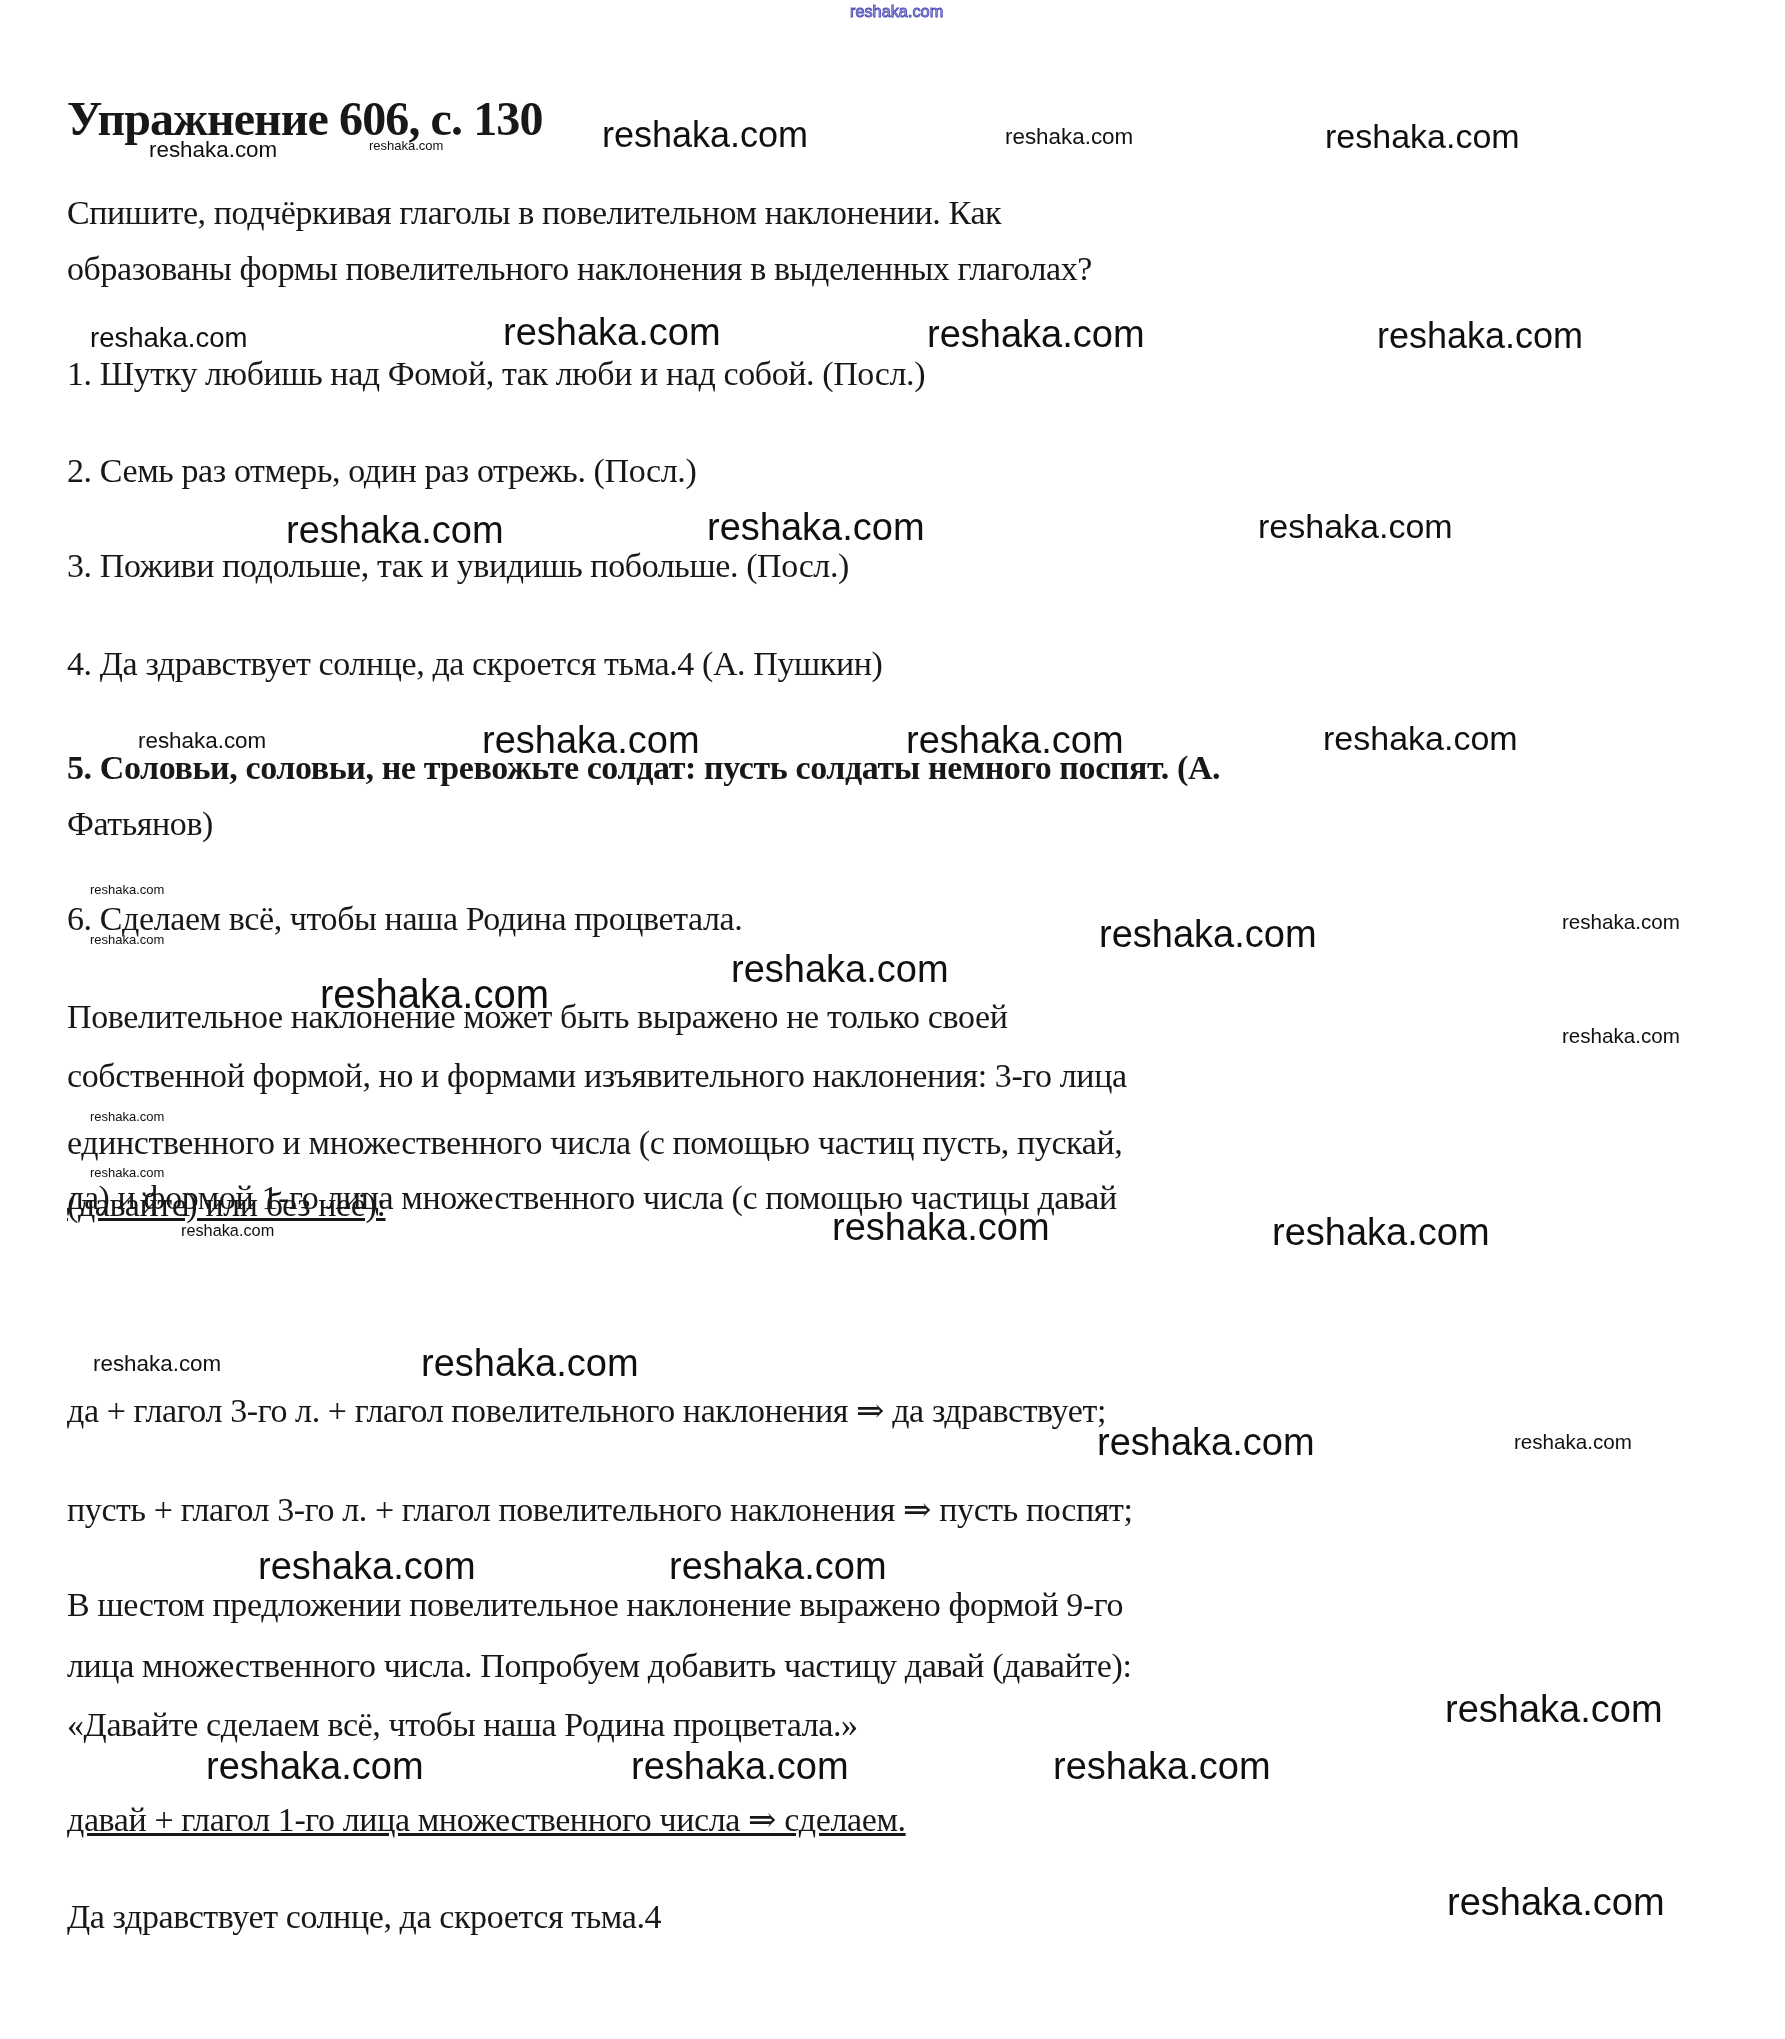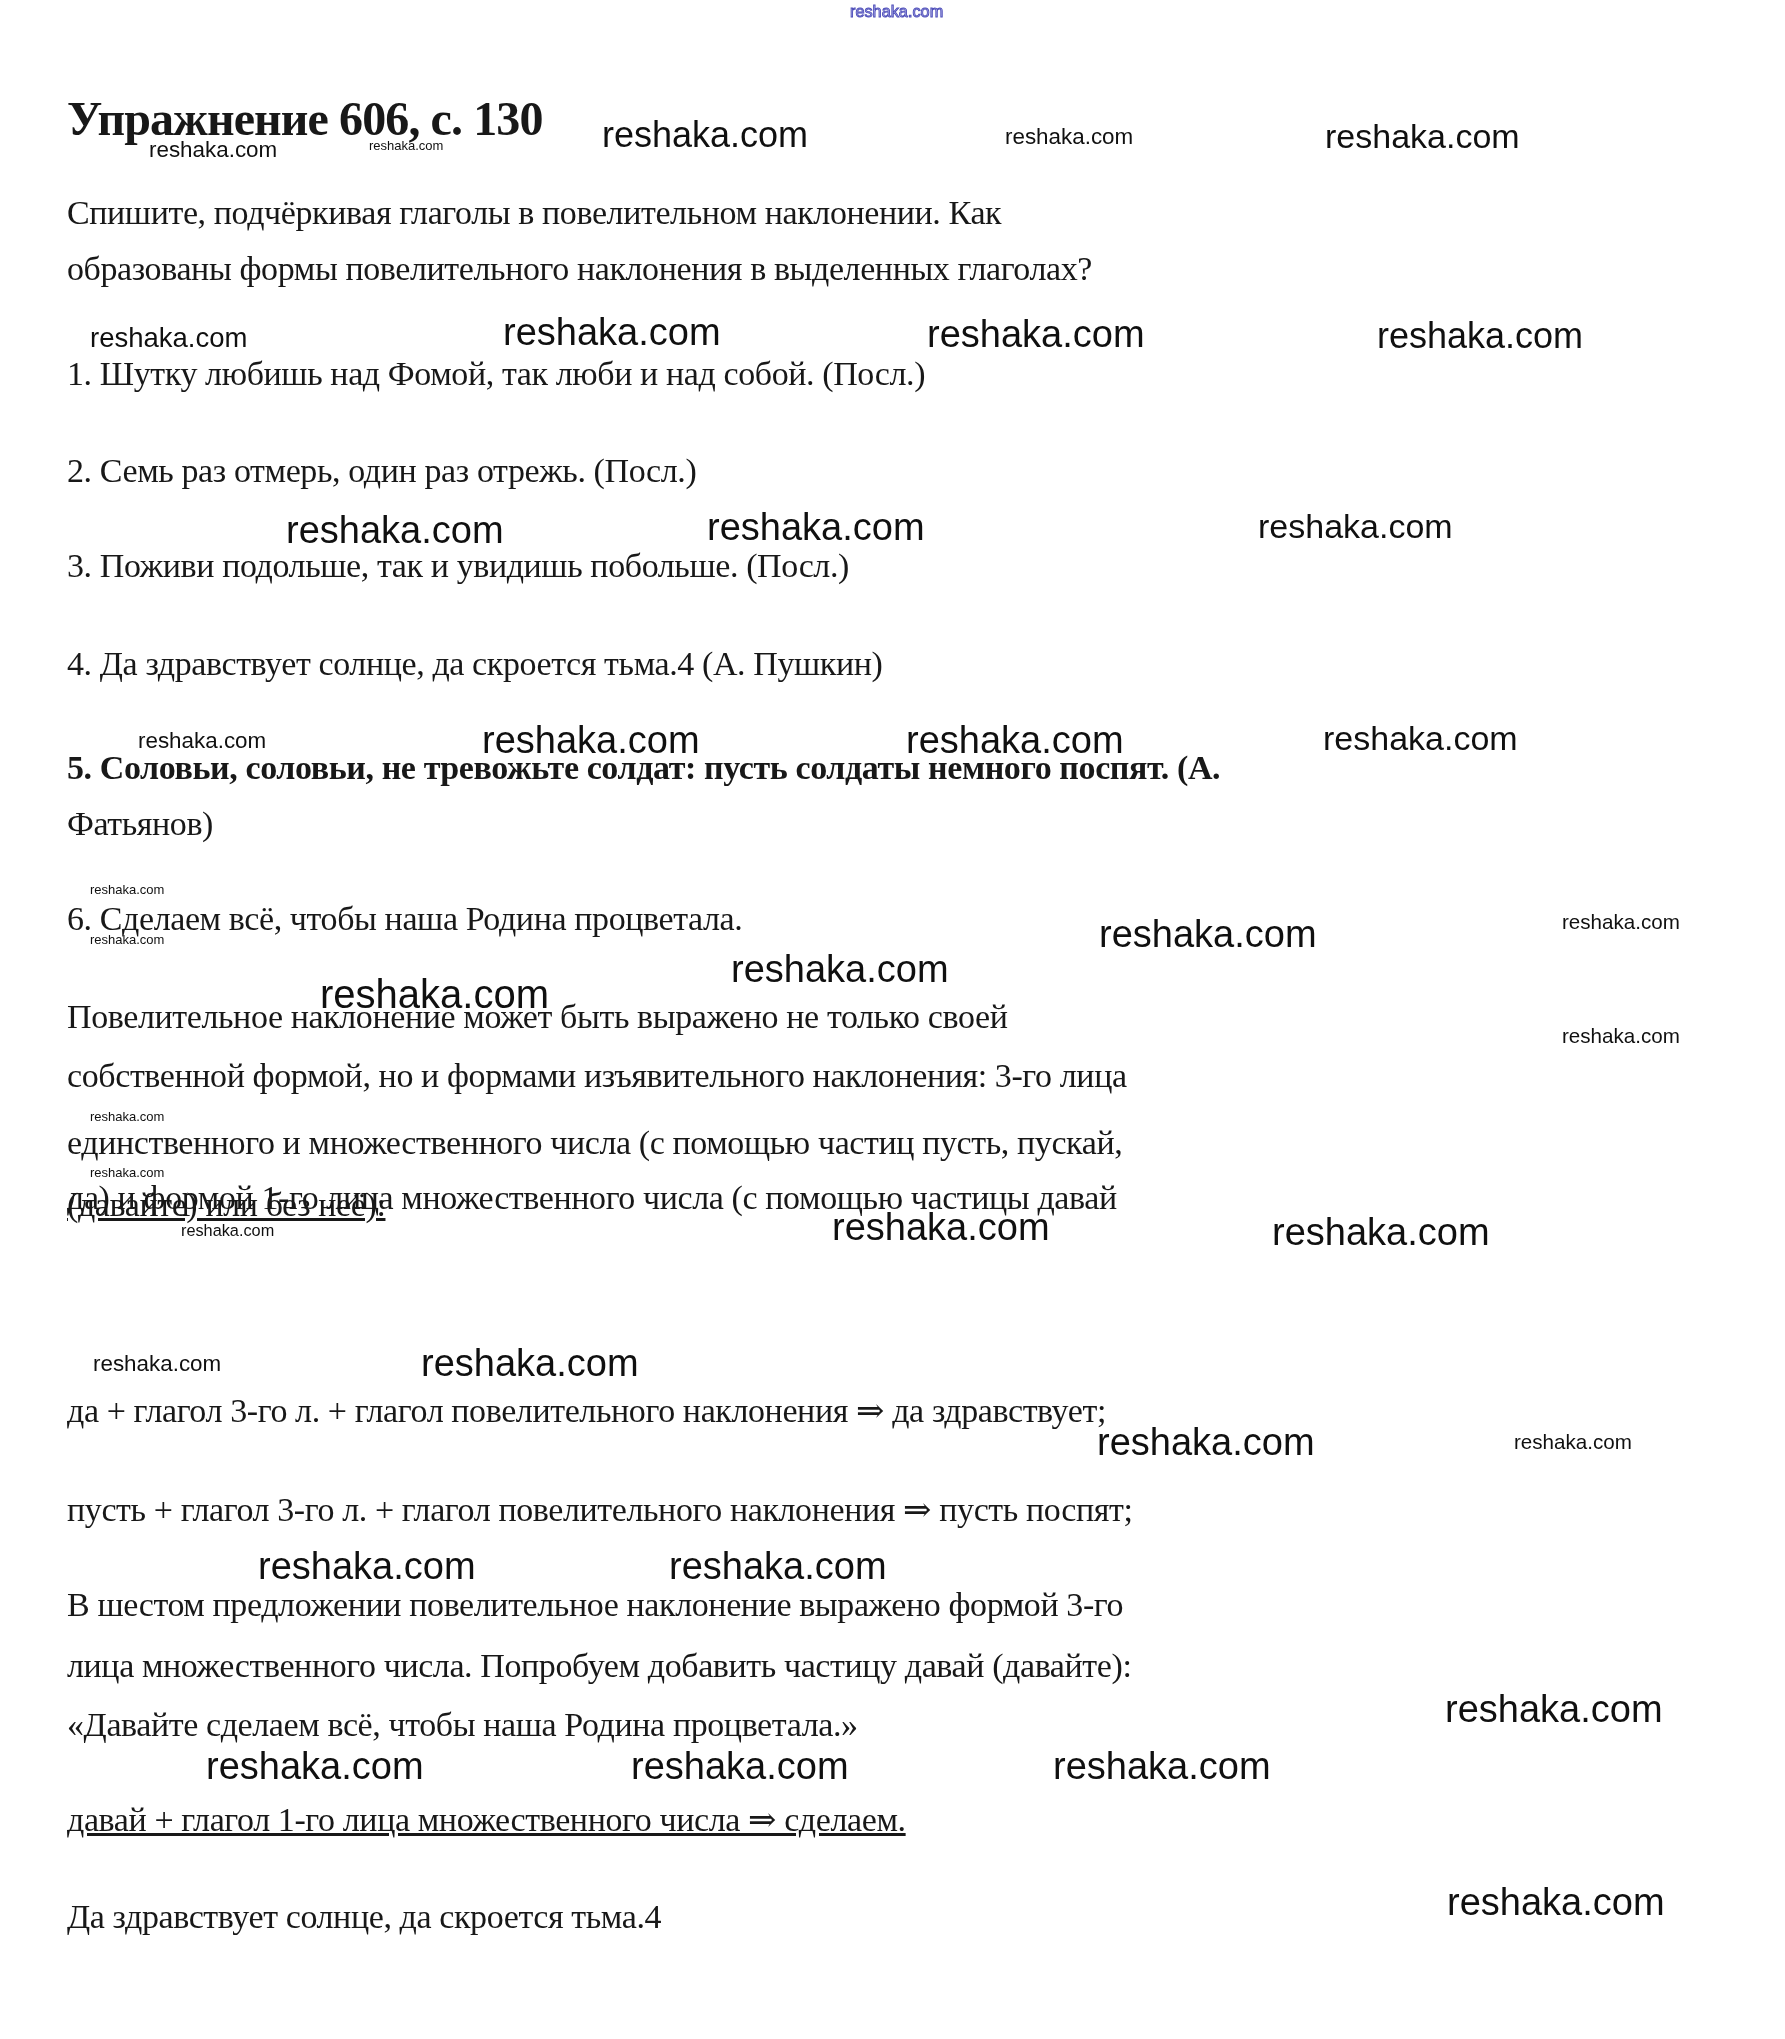--- a/index.html
+++ b/index.html
@@ -101,21 +101,21 @@
 
   <div class="line" style="top:998px;">Повелительное наклонение может быть выражено не только своей</div>
   <div class="line" style="top:1057px;">собственной формой, но и формами изъявительного наклонения: 3-го лица</div>
   <div class="line" style="top:1124px;">единственного и множественного числа (с помощью частиц пусть, пускай,</div>
   <div class="line" style="top:1179px;">да) и формой 1-го лица множественного числа (с помощью частицы давай</div>
   <div class="line" style="top:1186px;text-decoration:underline;">(давайте) или без неё):</div>
 
   <div class="line" style="top:1392px;">да + глагол 3-го л. + глагол повелительного наклонения ⇒ да здравствует;</div>
   <div class="line" style="top:1491px;">пусть + глагол 3-го л. + глагол повелительного наклонения ⇒ пусть поспят;</div>
 
-  <div class="line" style="top:1586px;">В шестом предложении повелительное наклонение выражено формой 3-го</div>
+  <div class="line" style="top:1586px;">В шестом предложении повелительное наклонение выражено формой 9-го</div>
   <div class="line" style="top:1647px;">лица множественного числа. Попробуем добавить частицу давай (давайте):</div>
   <div class="line" style="top:1706px;">«Давайте сделаем всё, чтобы наша Родина процветала.»</div>
 
   <div class="line" style="top:1801px;text-decoration:underline;">давай + глагол 1-го лица множественного числа ⇒ сделаем.</div>
 
   <div class="line" style="top:1898px;">Да здравствует солнце, да скроется тьма.4</div>
 
 </div>
 
 

